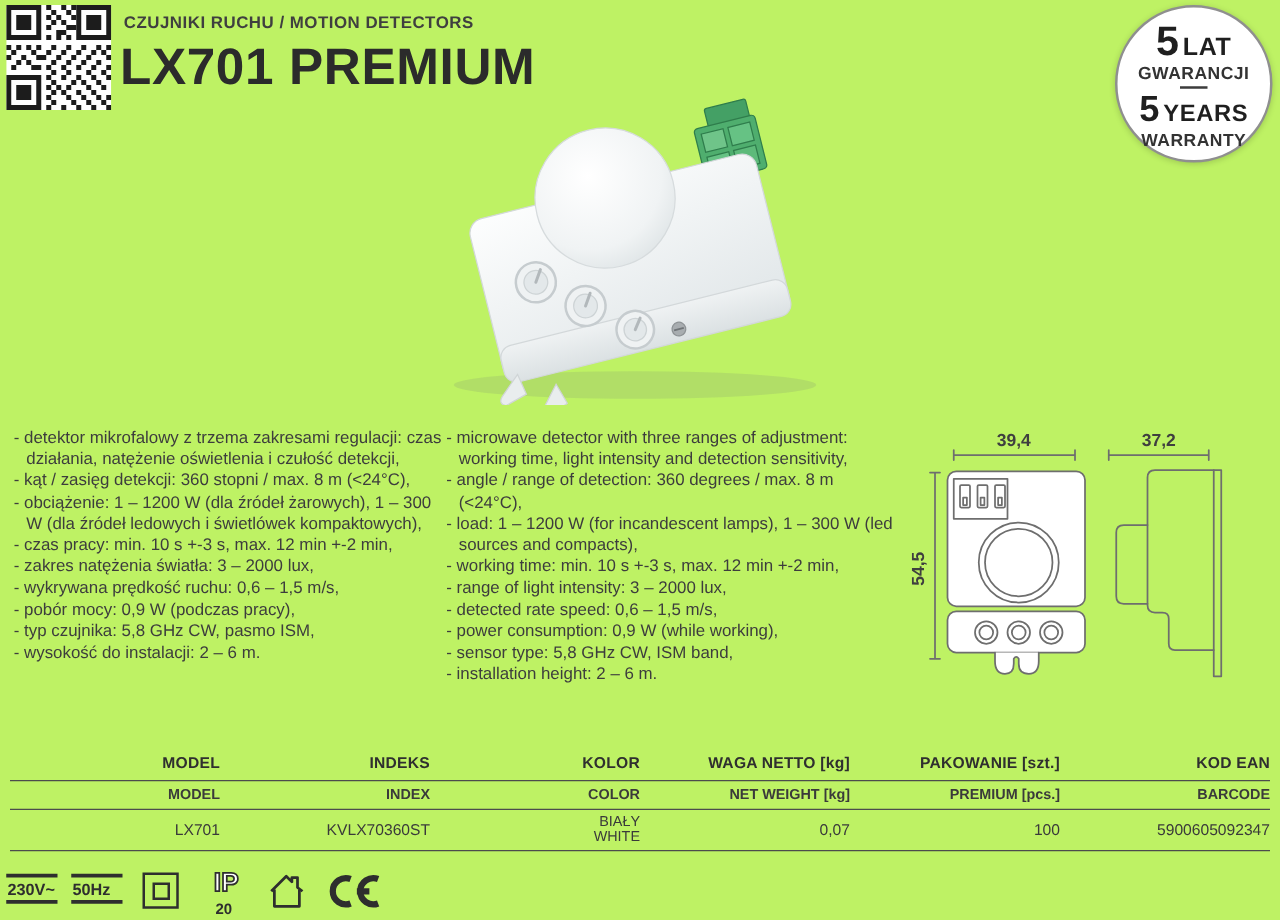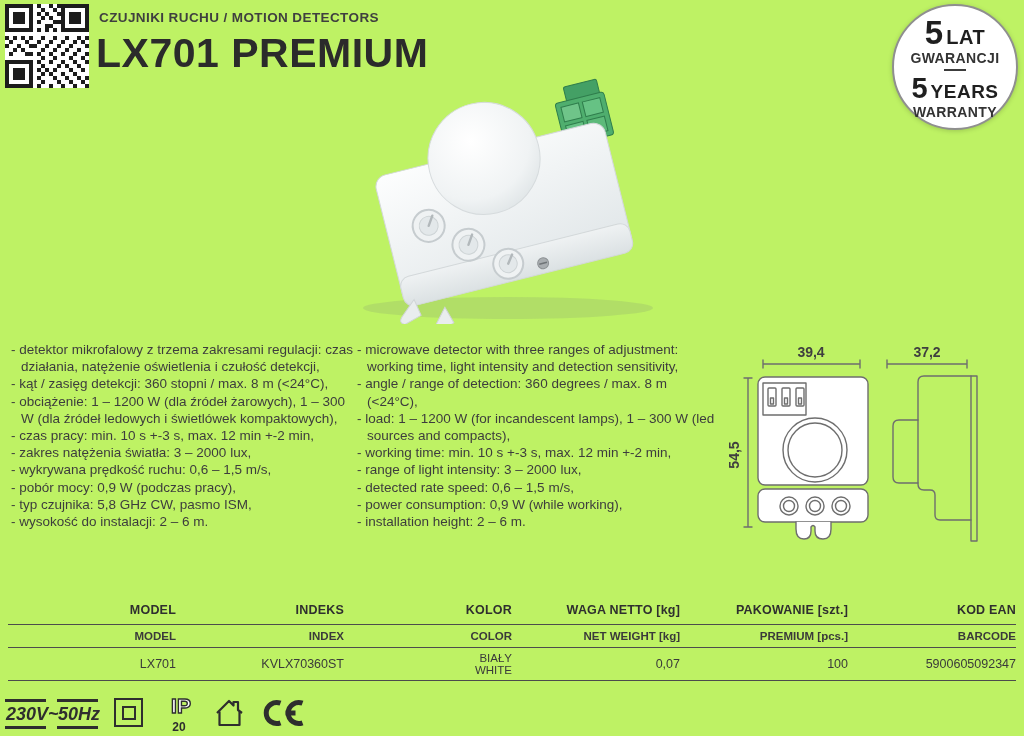--- a/index.html
+++ b/index.html
@@ -56,21 +56,21 @@
   .spec-table { position:absolute; left:8px; top:596px; width:1008px; }
   .t-row { display:grid; grid-template-columns:repeat(6,1fr); align-items:center; text-align:right; }
   .t-row.pl { height:29px; border-bottom:1.5px solid #4c4c4c; font-size:12.5px; font-weight:700; color:#2f2f2f; letter-spacing:.2px; }
   .t-row.en { height:23px; border-bottom:1.5px solid #4c4c4c; font-size:11.5px; font-weight:600; color:#3a3a3a; }
   .t-row.data { height:33px; border-bottom:1.5px solid #4c4c4c; font-size:12.5px; color:#3a3a3a; }
   .color-cell { display:flex; flex-direction:column; line-height:12.5px; font-size:11.5px; }
   
   .cert { position:absolute; top:694px; left:0; width:320px; height:42px; }
   .barred {
     position:absolute; top:5px; border-top:3px solid #2e2e2e; border-bottom:3px solid #2e2e2e;
-    padding:2px 1px 1px; font-size:18px; font-weight:700; color:#2e2e2e; text-align:left; width:41px;font-style:italic;
+    padding:2px 1px 1px; font-size:13px; font-weight:700; color:#2e2e2e; text-align:left; width:41px;
   }
   .v230 { left:5px; } .hz50 { left:57px; }
   .sq-outer {
     position:absolute; left:114px; top:4px; width:29px; height:29px; border:2.5px solid #2e2e2e;
     display:flex; align-items:center; justify-content:center;
   }
   .sq-inner { width:14px; height:14px; border:2.5px solid #2e2e2e; }
   .ip20 { position:absolute; left:165px; top:0; width:34px; height:42px; }
   .house { position:absolute; left:214px; top:3px; width:32px; height:32px; }
   .ce { position:absolute; left:260px; top:5px; width:46px; height:28px; }
@@ -178,20 +178,21 @@
     <li>wysokość do instalacji: 2 – 6 m.</li>
   </ul>
   <ul class="specs specs-en">
     <li>microwave detector with three ranges of adjustment: working time, light intensity and detection sensitivity,</li>
     <li>angle / range of detection: 360 degrees / max. 8 m (&lt;24°C),</li>
     <li>load: 1 – 1200 W (for incandescent lamps), 1 – 300 W (led sources and compacts),</li>
     <li>working time: min. 10 s +-3 s, max. 12 min +-2 min,</li>
     <li>range of light intensity: 3 – 2000 lux,</li>
     <li>detected rate speed: 0,6 – 1,5 m/s,</li>
     <li>power consumption: 0,9 W (while working),</li>
+    <li>sensor type: 5,8 GHz CW, ISM band,</li>
     <li>installation height: 2 – 6 m.</li>
   </ul>
 
   <svg class="drawing" viewBox="728 336 296 250" aria-hidden="true">
 
     <text x="811" y="357" text-anchor="middle">39,4</text>
     <text x="927" y="357" text-anchor="middle">37,2</text>
     <text transform="translate(739 455) rotate(-90)" text-anchor="middle">54,5</text>
 
     <path d="M763 364 H860 M763 360 V368 M860 360 V368"></path>

